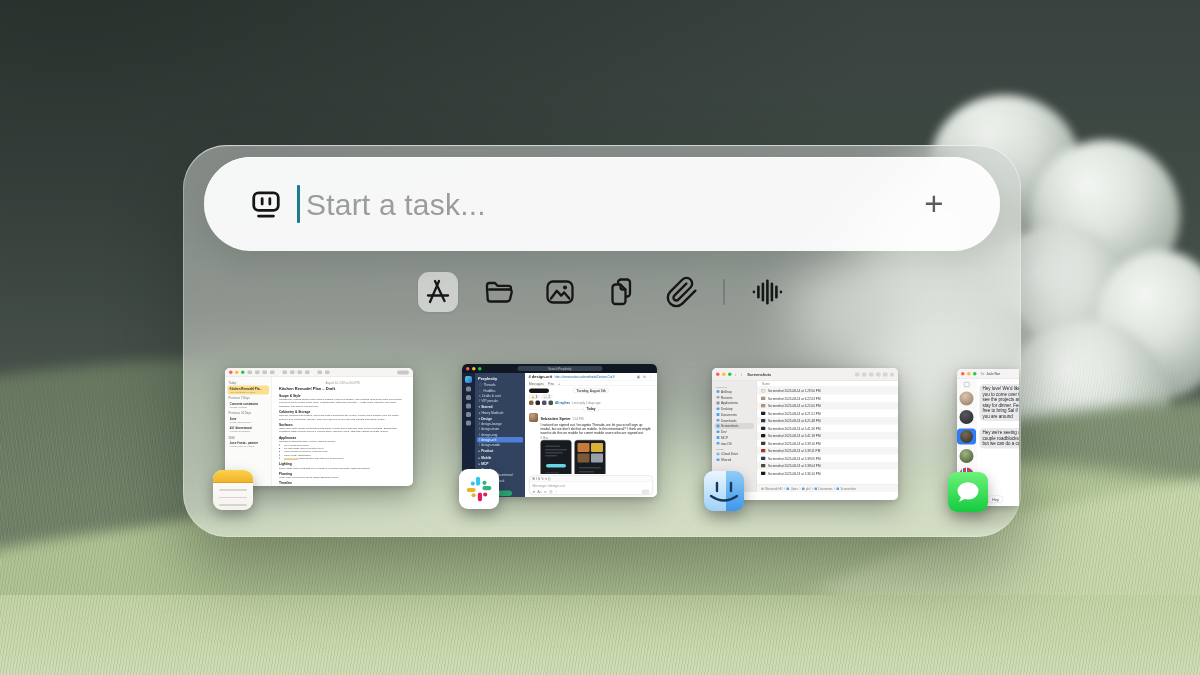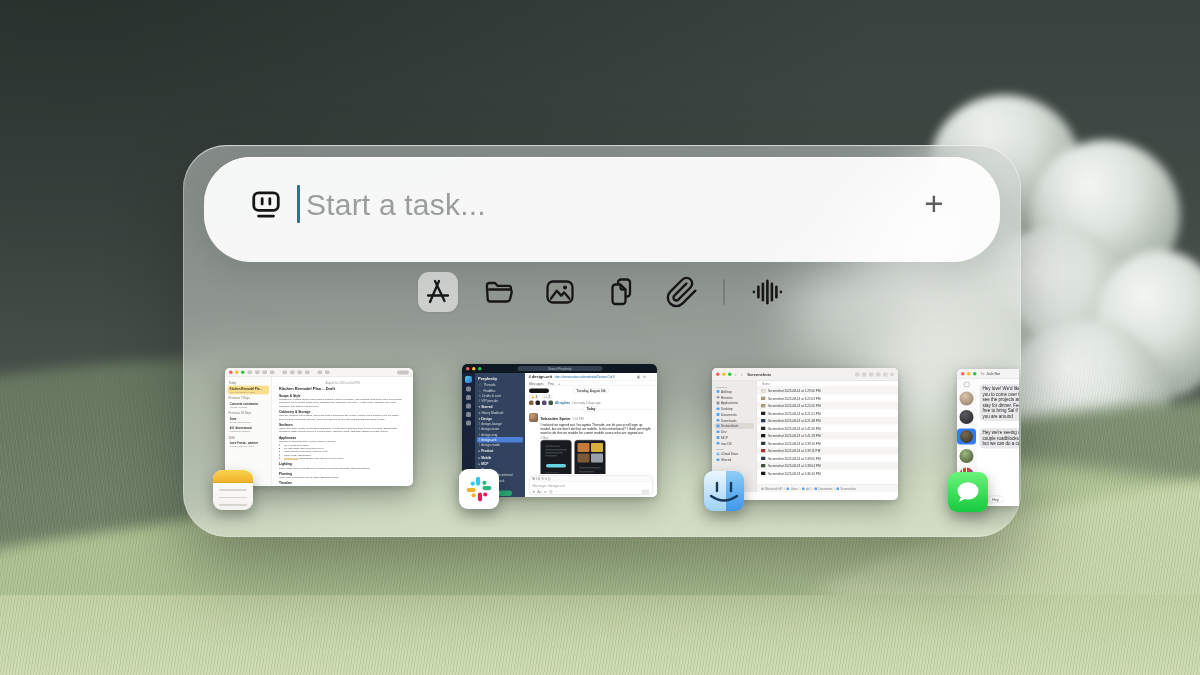--- a/index.html
+++ b/index.html
@@ -29,21 +29,21 @@
     -webkit-mask-image:linear-gradient(180deg,transparent 0,#000 30%);
             mask-image:linear-gradient(180deg,transparent 0,#000 30%); }
 
   
   .panel { position:absolute; left:183px; top:145px; width:838px; height:392px;
     border-radius:44px; overflow:hidden;
     background:linear-gradient(180deg, rgba(196,201,198,.55) 0%, rgba(214,219,212,.52) 40%, rgba(233,238,228,.60) 100%);
     -webkit-backdrop-filter:blur(26px) saturate(1.05); backdrop-filter:blur(26px) saturate(1.05);
     box-shadow:0 34px 70px rgba(25,34,26,.38), inset 0 1px 1px rgba(255,255,255,.55), inset 0 0 0 1px rgba(255,255,255,.22); }
 
-  .searchbar { position:absolute; left:21px; top:12px; width:796px; height:105px; border-radius:47px;
+  .searchbar { position:absolute; left:21px; top:12px; width:796px; height:94px; border-radius:47px;
     background:rgba(255,255,255,.93);
     box-shadow:0 12px 28px rgba(40,50,40,.12), inset 0 1px 0 rgba(255,255,255,.9); }
   .robot { position:absolute; left:46px; top:31px; }
   .caret { position:absolute; left:93px; top:28px; width:3px; height:38px; background:#1c7d8e; border-radius:1px; }
   .ph { position:absolute; left:102px; top:31px; font-size:30px; color:#999d9c; letter-spacing:.2px; }
   .plusbtn { position:absolute; right:36px; top:0; height:94px; width:60px; border:0; background:none;
     font-size:33px; font-weight:300; color:#5c5c5c; cursor:pointer; }
 
   .iconrow { position:absolute; left:0; right:0; top:127px; display:flex; justify-content:center; align-items:center; gap:21px; }
   .tool { width:40px; height:40px; border:0; background:none; display:flex; align-items:center; justify-content:center; border-radius:11px; cursor:pointer; }

